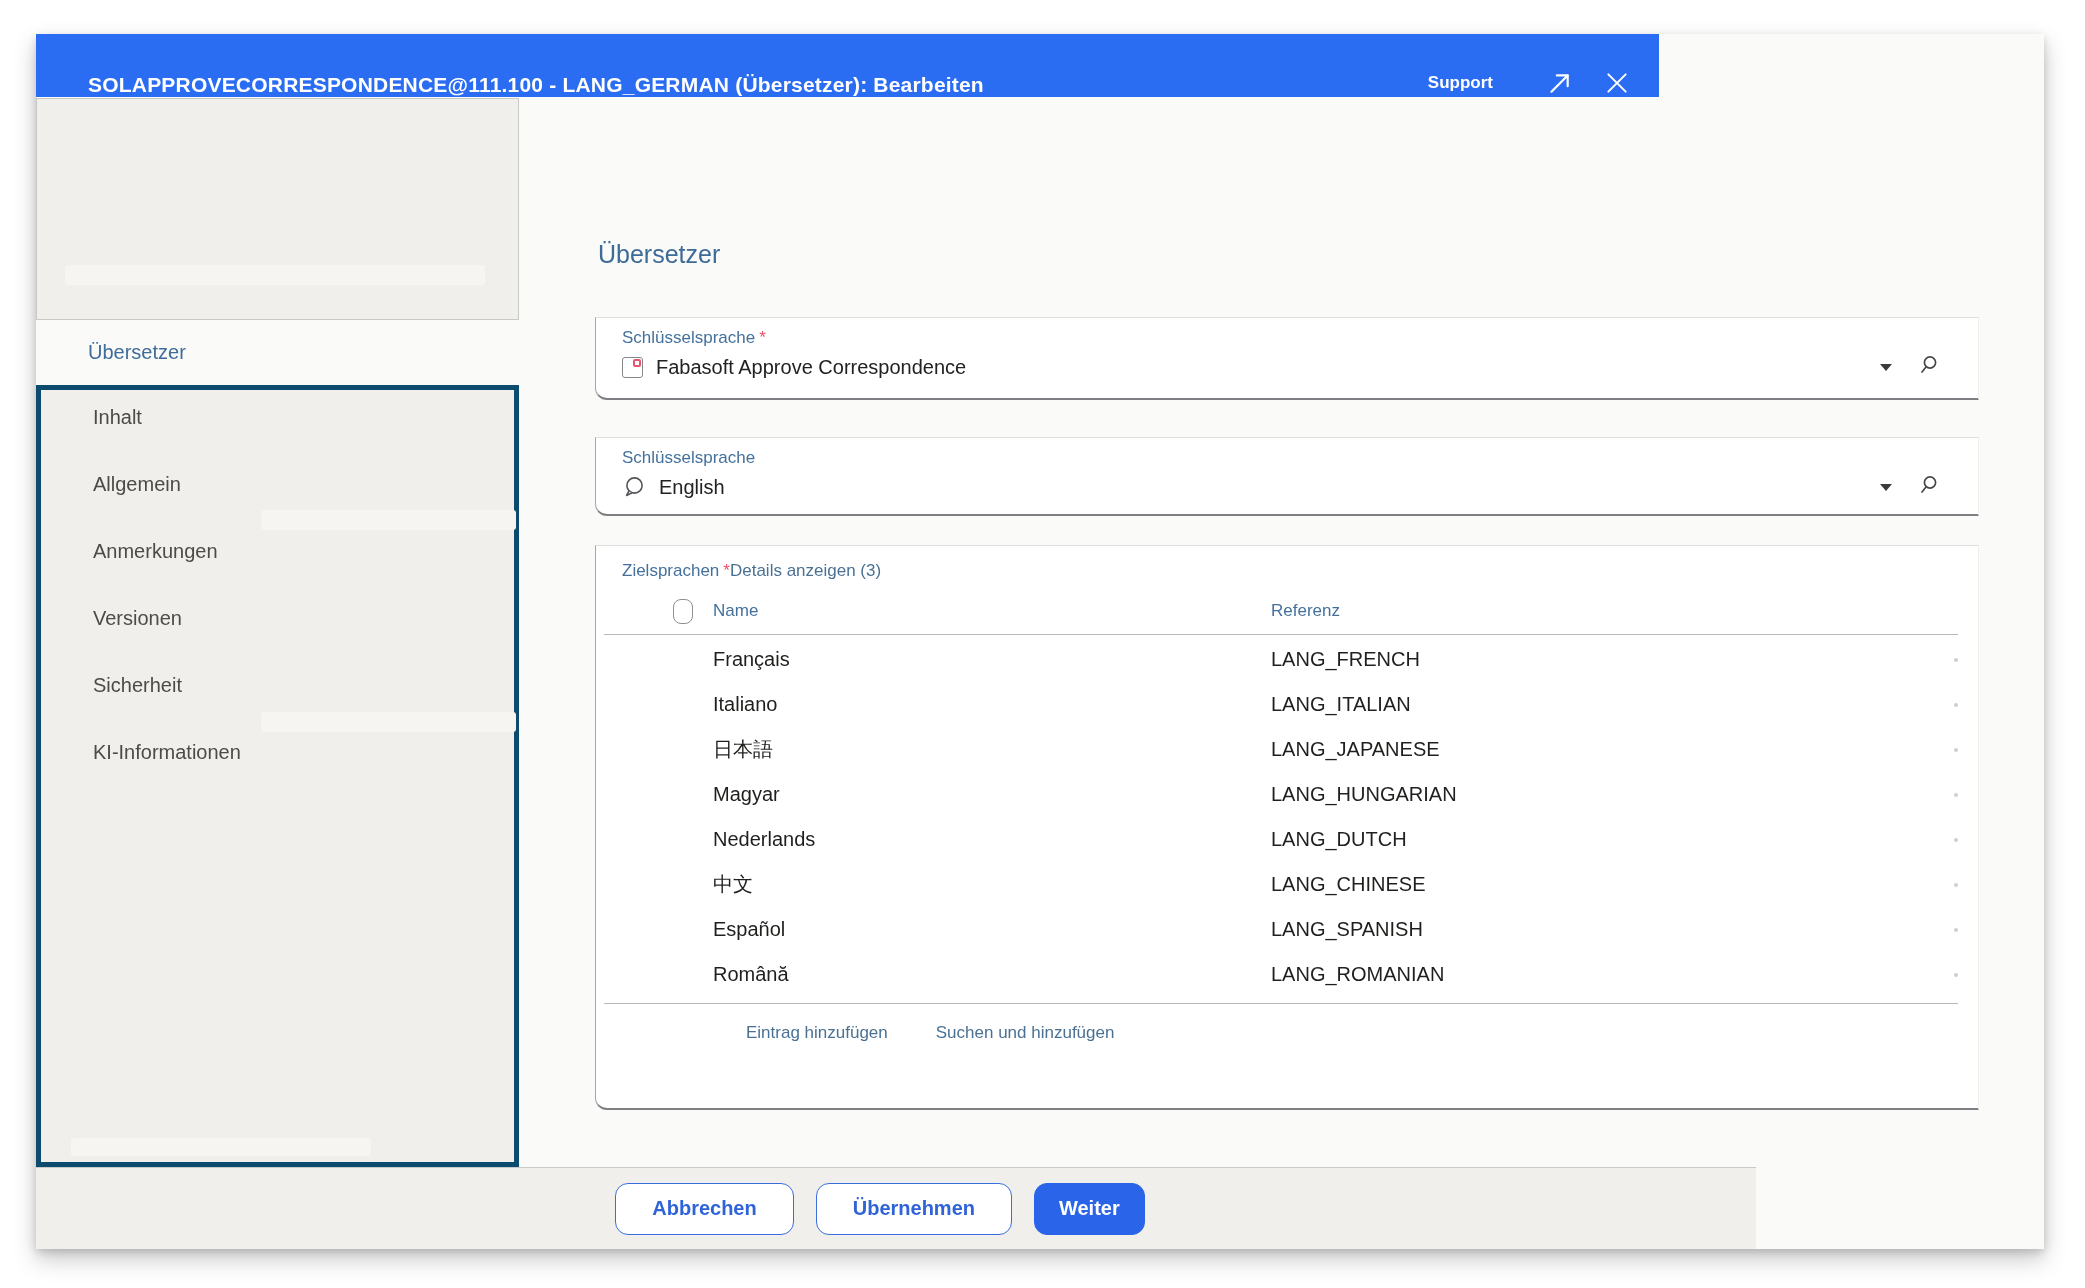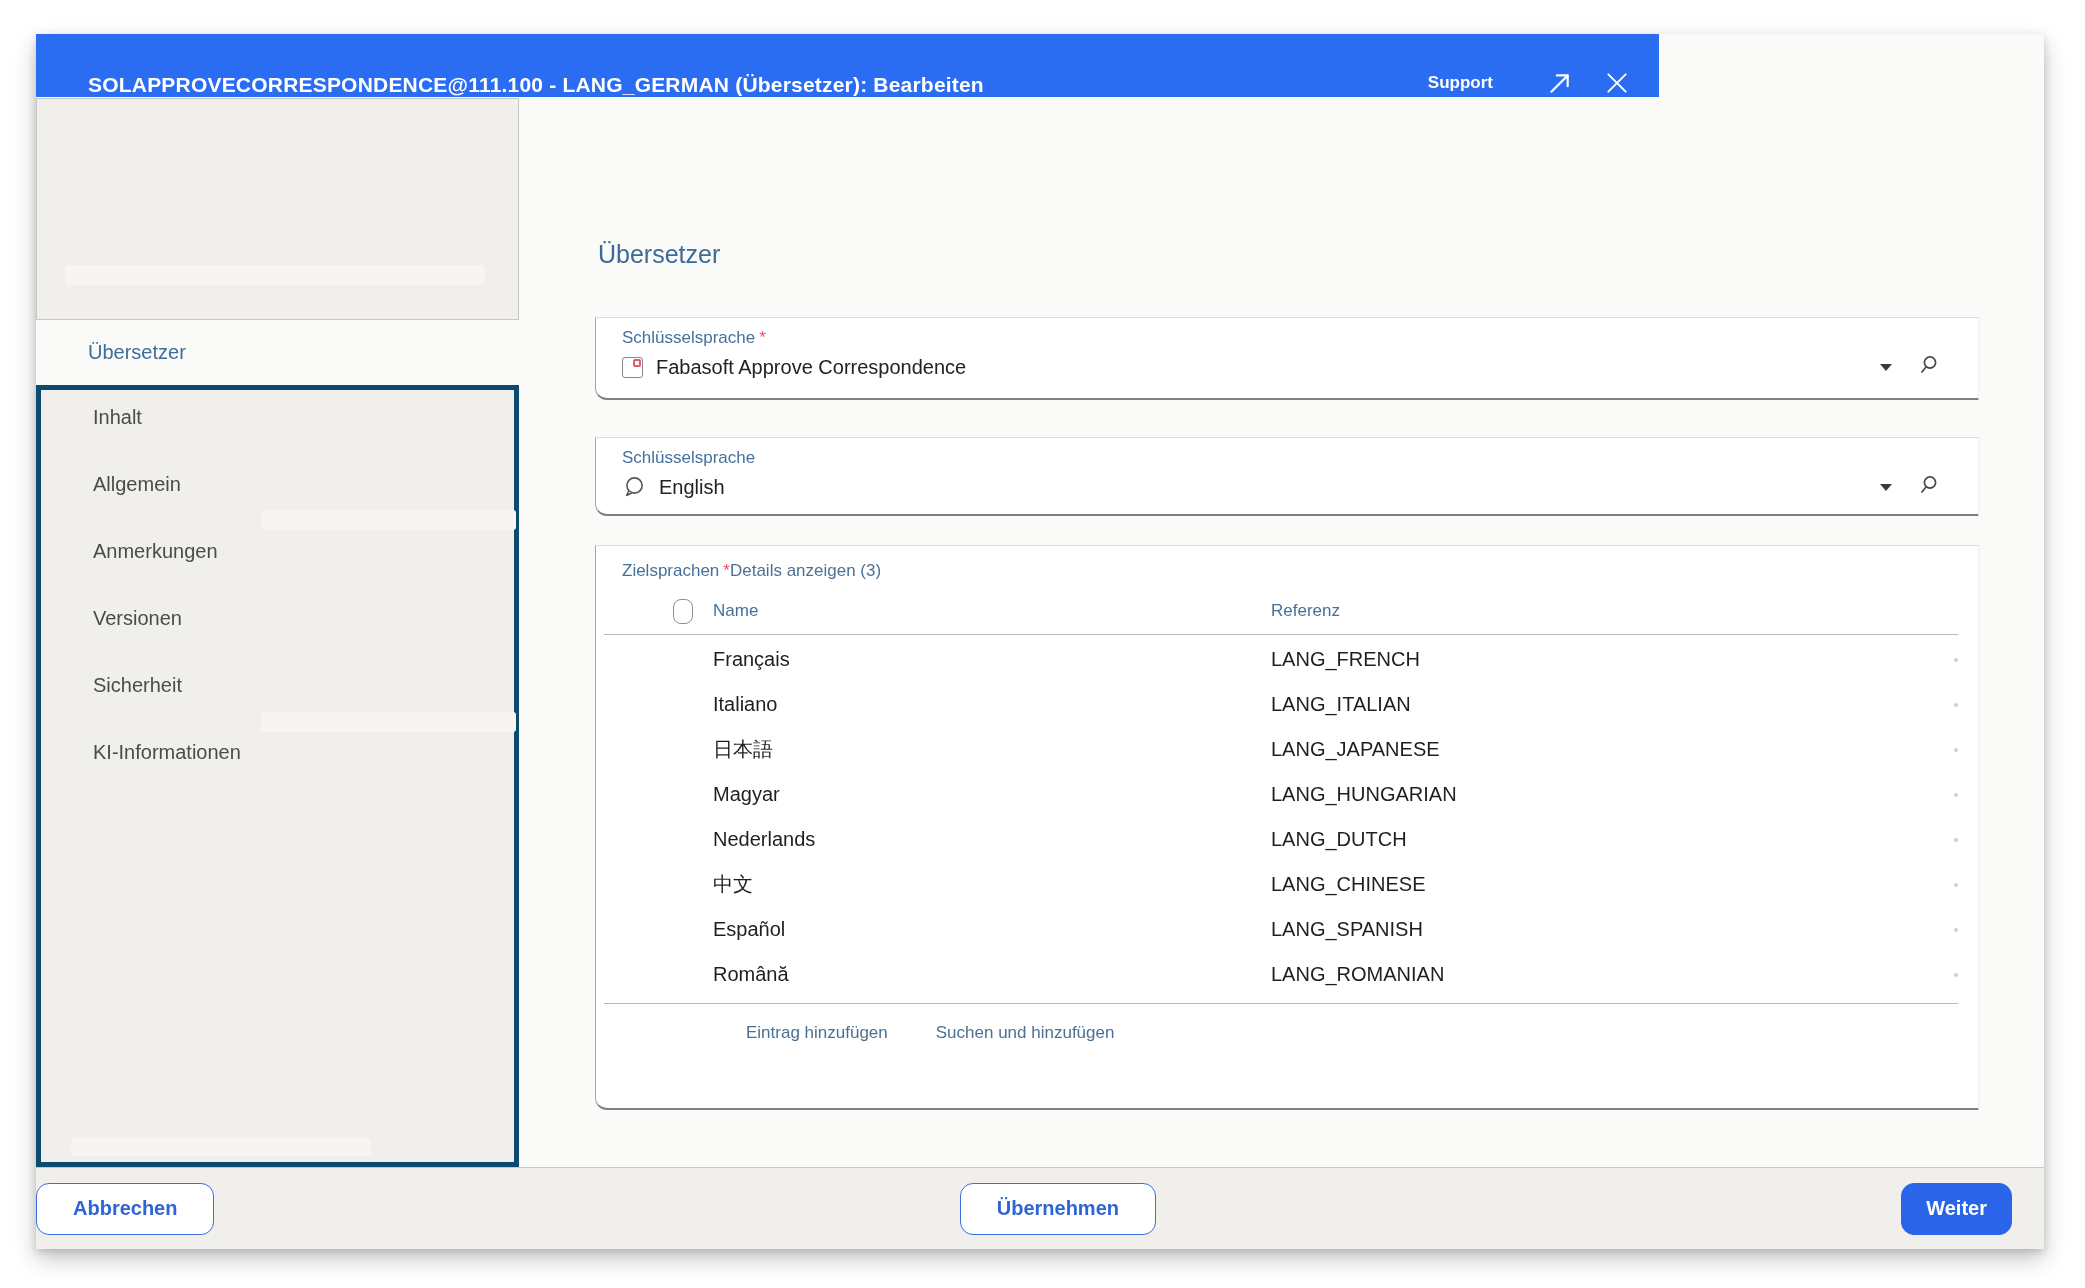--- a/index.html
+++ b/index.html
@@ -57,23 +57,23 @@
   .tl-colname{margin-left:20px;font-size:17px;color:#44719c;}
   .tl-colref{position:absolute;left:675px;font-size:17px;color:#44719c;}
   .tl-sep{border-top:1px solid #b9b9b5;margin:6px 20px 0 8px;}
   .tl-row{position:relative;height:45px;display:flex;align-items:center;padding-left:117px;cursor:default;}
   .tl-name{font-size:20px;color:#1f1f1d;}
   .tl-ref{position:absolute;left:675px;font-size:20px;color:#1f1f1d;}
   .tl-dot{position:absolute;left:1358px;width:4px;height:4px;border-radius:50%;background:#cfcfcb;}
   .tl-actions{display:flex;align-items:center;height:58px;padding-left:150px;gap:48px;}
   .tl-action{font-size:17px;color:#4a7194;cursor:pointer;}
   
-  .footer{position:absolute;left:0;top:1133px;width:2008px;height:82px;background:#f0efeb;
+  .footer{position:absolute;left:0;top:1133px;width:1720px;height:82px;background:#f0efeb;
           border-top:1px solid #c9c9c5;box-sizing:border-box;
-          display:flex;align-items:center;justify-content:space-between;gap:22px;padding-right:32px;}
+          display:flex;align-items:center;justify-content:center;gap:22px;padding-right:32px;}
   .btn{height:52px;border-radius:13px;font-family:"Liberation Sans",sans-serif;
        font-size:20px;font-weight:600;display:flex;align-items:center;cursor:pointer;box-sizing:border-box;}
   .btn-outline{background:#ffffff;border:1.5px solid #3a6ee0;color:#2f63d8;padding:0 36px;}
   .btn-primary{background:#2a64e8;border:1.5px solid #2a64e8;color:#ffffff;padding:0 24px;}
 </style>
 </head>
 <body>
 
 <div class="stage">
   <div class="window">

